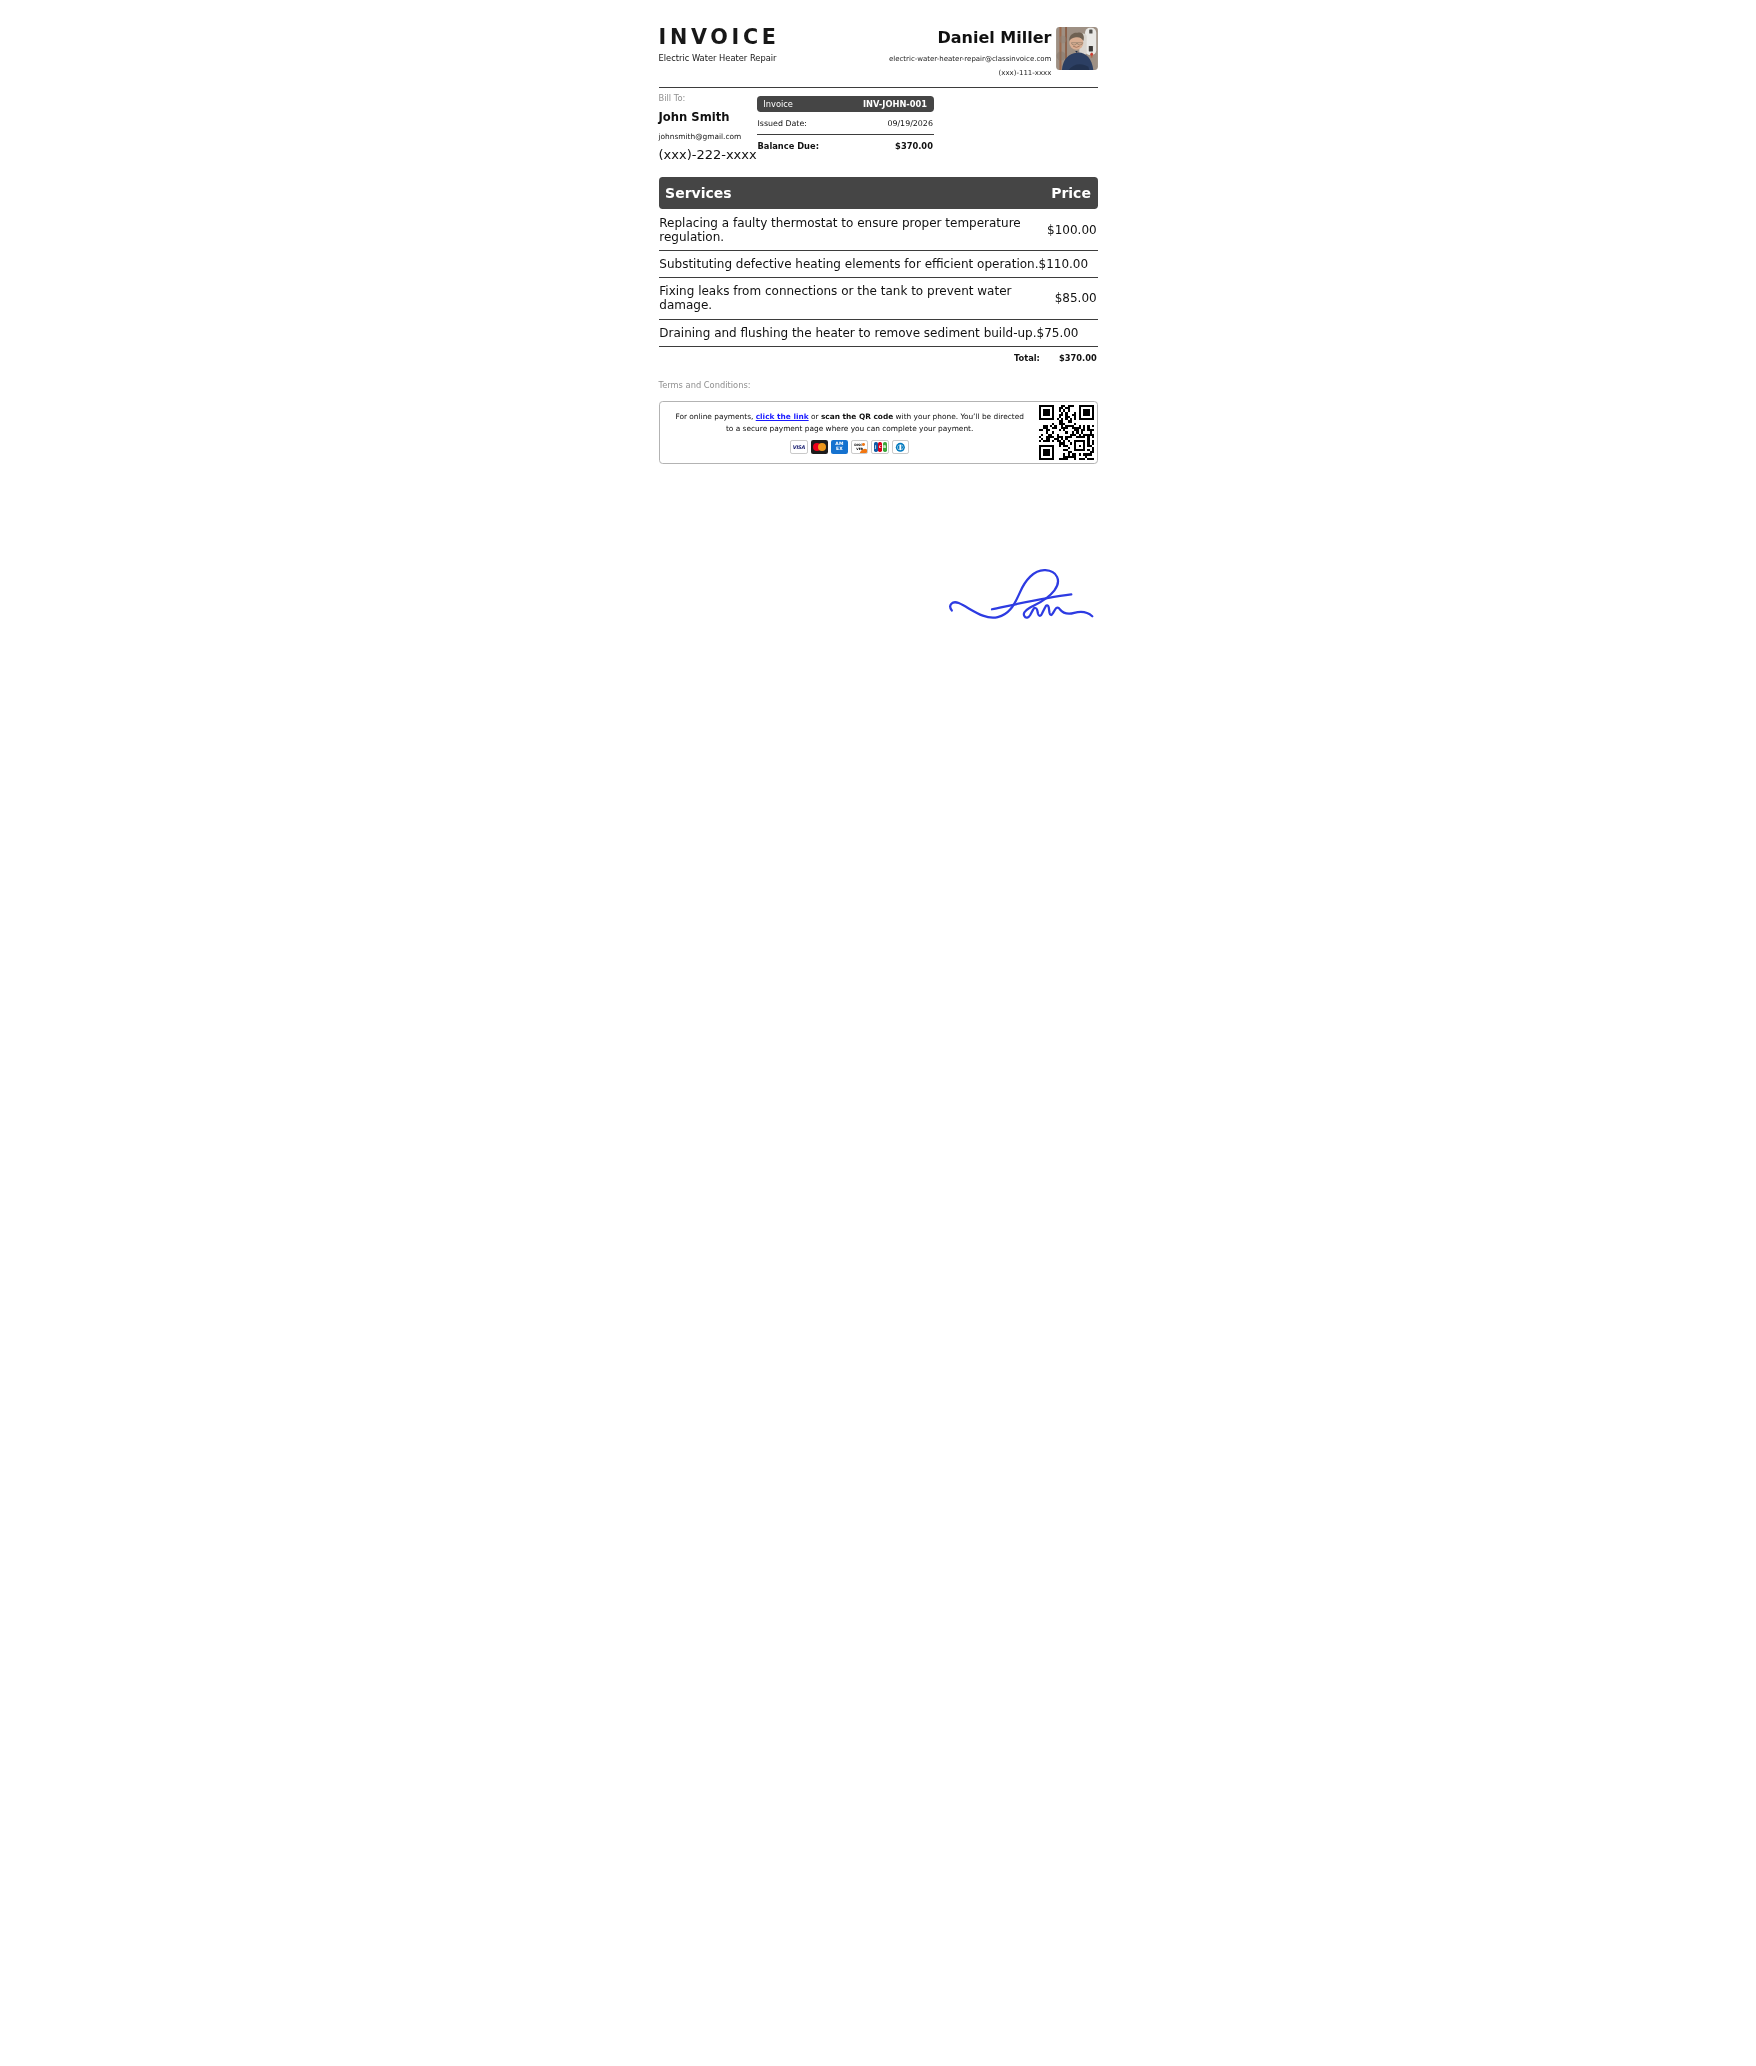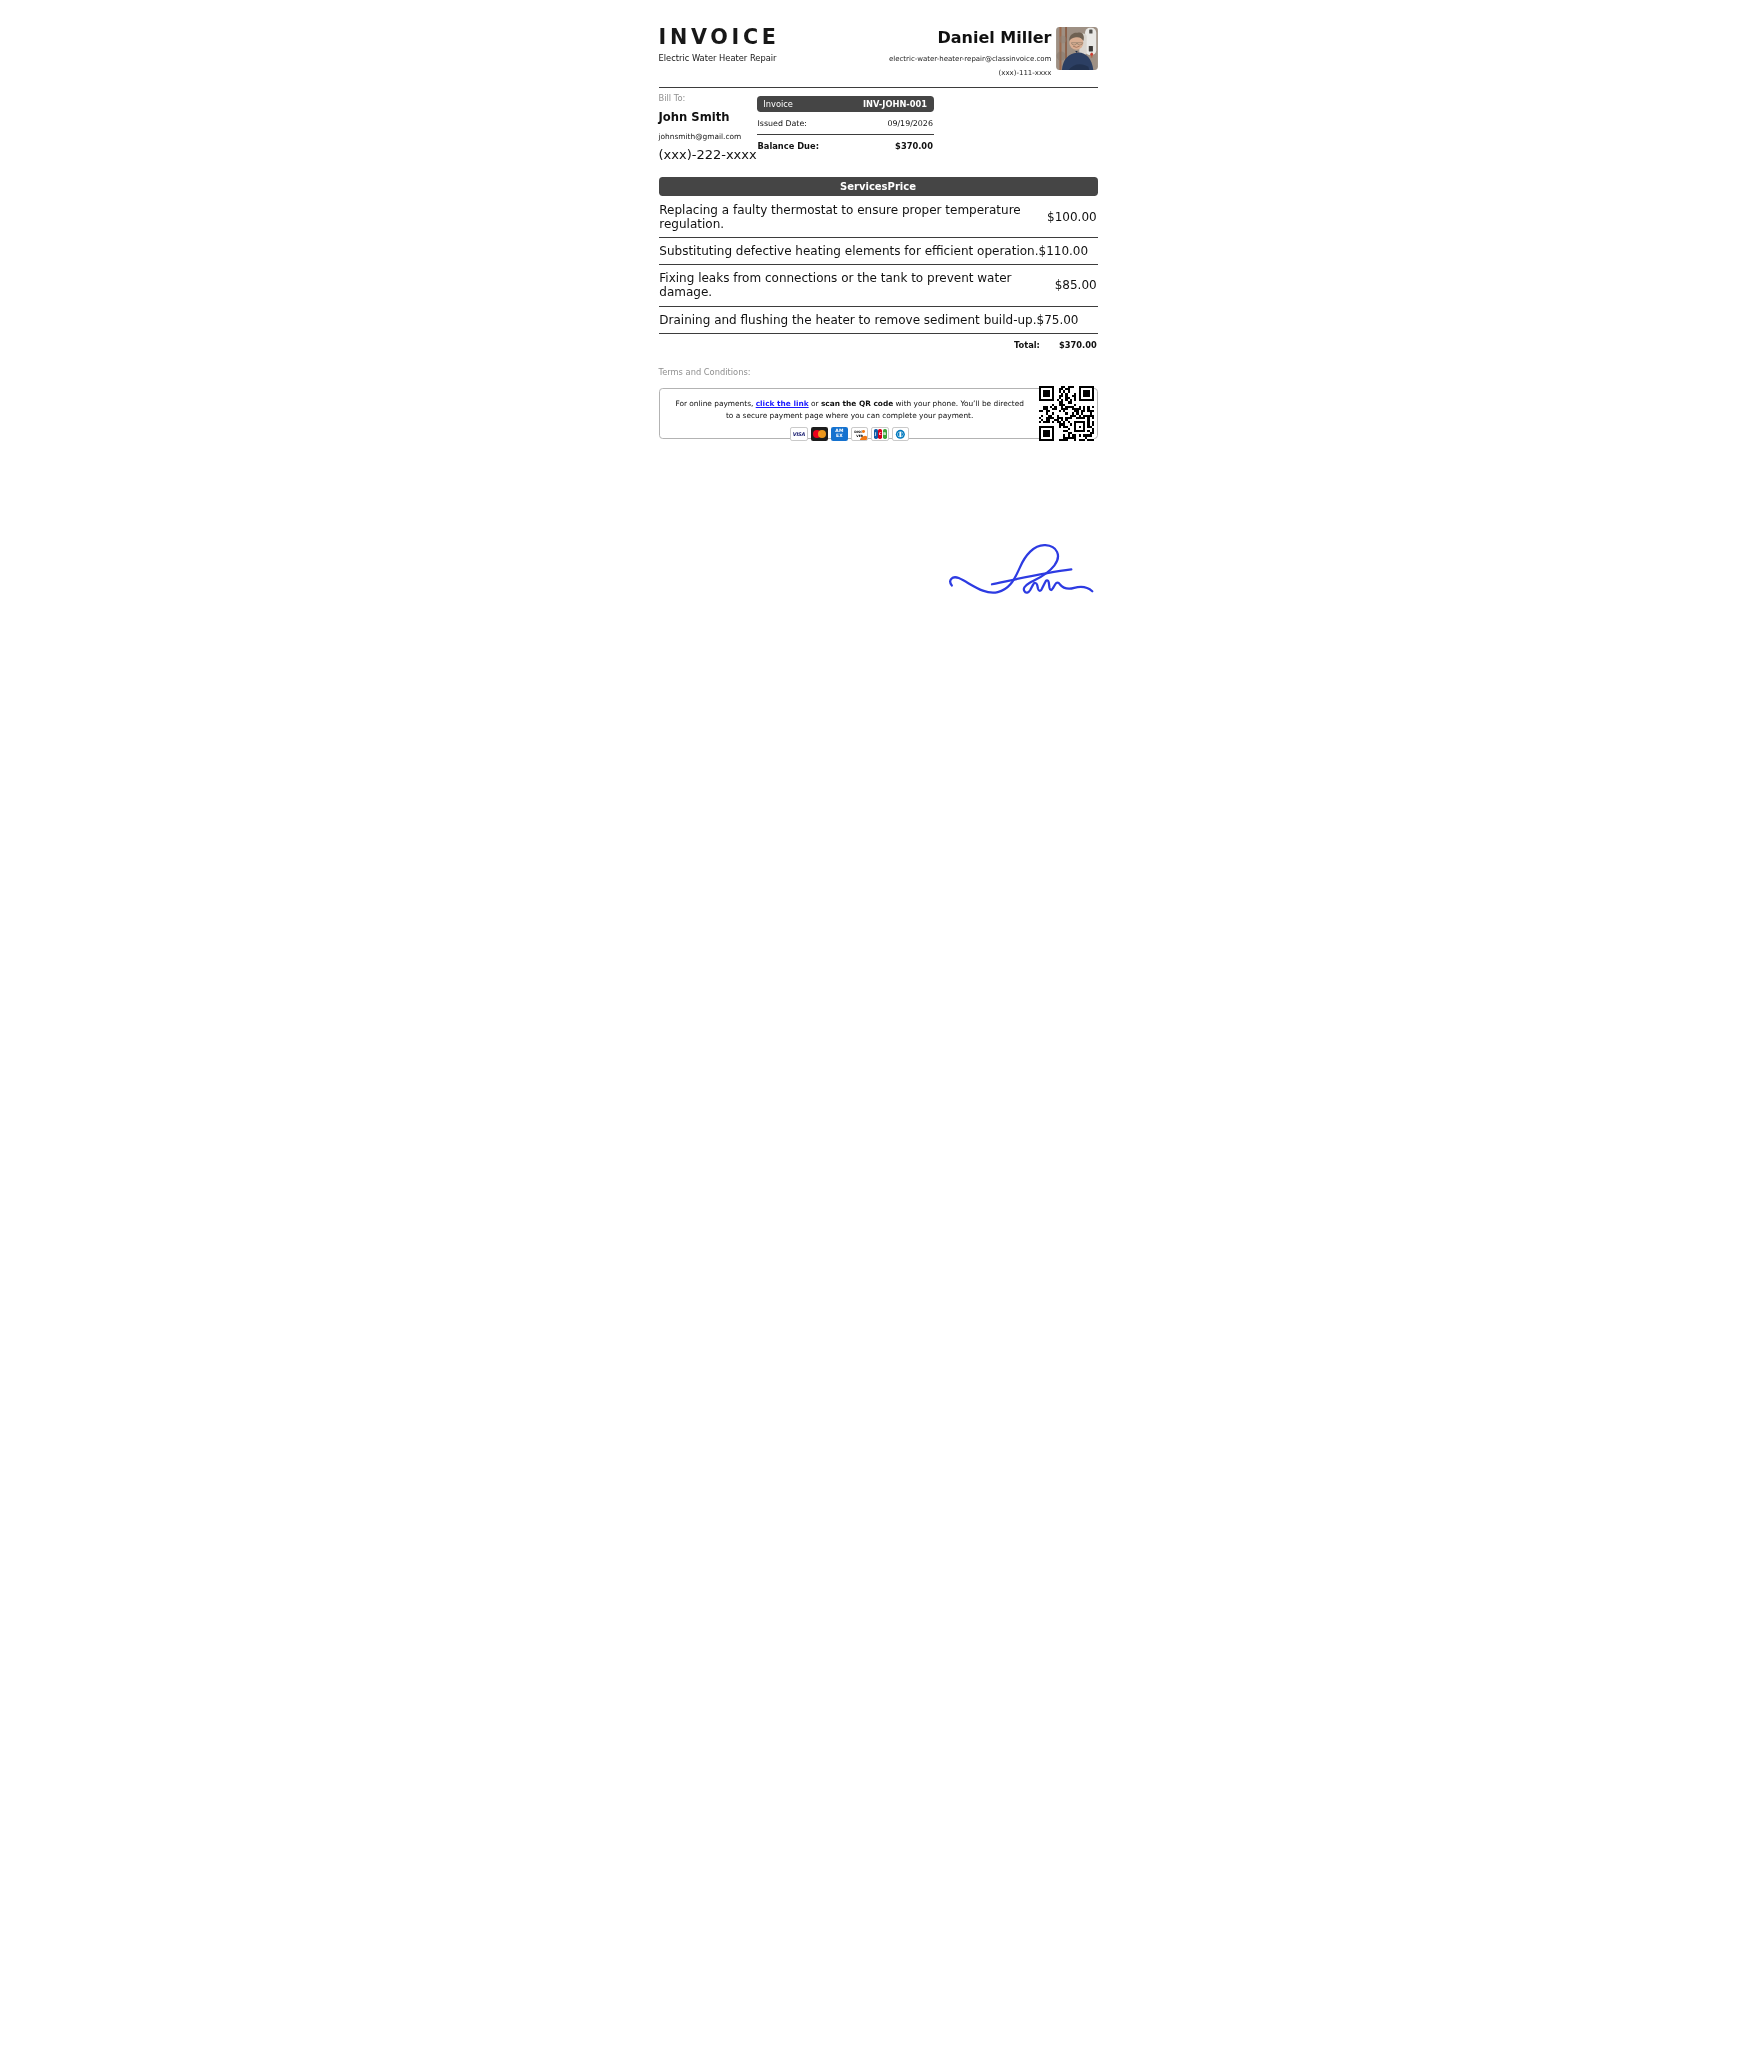--- a/index.html
+++ b/index.html
@@ -30,37 +30,37 @@
   .meta-bar{ background:#454545; color:#fff; height:16.5px; border-radius:3.7px;
              display:flex; justify-content:space-between; align-items:center; padding:0 6.6px; }
   .meta-bar .lbl{ font-size:8.3px; }
   .meta-bar .val{ font-size:8.3px; font-weight:bold; }
   .meta-row{ display:flex; justify-content:space-between; align-items:center; padding:6.2px 0.8px; font-size:7.9px; }
   .meta-row.issued{ border-bottom:1.2px solid #3d3d3d; }
   .meta-row.balance{ font-weight:bold; font-size:8.3px; }
 
   
   .table{ margin-top:15.7px; }
-  .table-head{ background:#454545; color:#fff; height:19px; border-radius:3.7px;
-               display:flex; justify-content:center; align-items:center; padding:0 6.6px;
-               font-size:10px; font-weight:bold; }
+  .table-head{ background:#454545; color:#fff; height:32px; border-radius:3.7px;
+               display:flex; justify-content:space-between; align-items:center; padding:0 6.6px;
+               font-size:14px; font-weight:bold; }
   .trow{ display:flex; justify-content:flex-start; align-items:center;
          padding:6.2px 0.8px; font-size:12px; border-bottom:1.2px solid #3d3d3d; }
   .trow .price{ font-weight:normal; white-space:nowrap; }
   .total-row{ display:flex; justify-content:flex-end; align-items:center; gap:19px;
               padding:6.2px 0.8px; font-size:8.3px; font-weight:bold; }
 
   
   .terms{ margin-top:11px; }
   .terms-label{ font-size:8.3px; color:#8f8f8f; }
   .terms-line{ font-size:7.9px; line-height:13.2px; }
   .terms-lines{ margin-top:4.5px; }
 
   
-  .paybox{ margin-top:11px; border:0.8px solid #b3b3b3; border-radius:3.7px; height:51px;
+  .paybox{ margin-top:11px; border:0.8px solid #b3b3b3; border-radius:3.7px; height:63px;
            display:flex; align-items:stretch; }
   .pay-left{ flex:1; padding:8.3px 1.7px 5px 5px; text-align:center; }
   .pay-text{ font-size:7.4px; line-height:12.4px; color:#0d0d0d; }
   .pay-link{ color:#1a1aff; font-weight:bold; text-decoration:underline; cursor:pointer; }
   .pay-bold{ font-weight:bold; }
   .cards{ display:flex; justify-content:center; gap:2.9px; margin-top:4.5px; }
   .card{ width:17.4px; height:14px; border-radius:2.1px; position:relative; overflow:hidden;
          display:flex; align-items:center; justify-content:center; flex:0 0 auto; }
   .card.bordered{ border:0.4px solid #c9c9c9; background:#fff; }
   .card.visa span{ color:#1a1f71; font-weight:bold; font-style:italic; font-size:5px; letter-spacing:-0.2px; }

